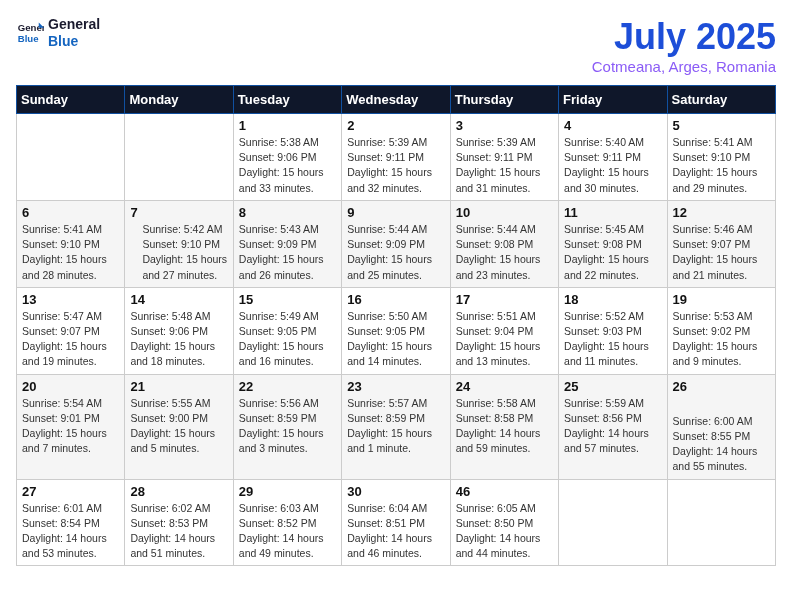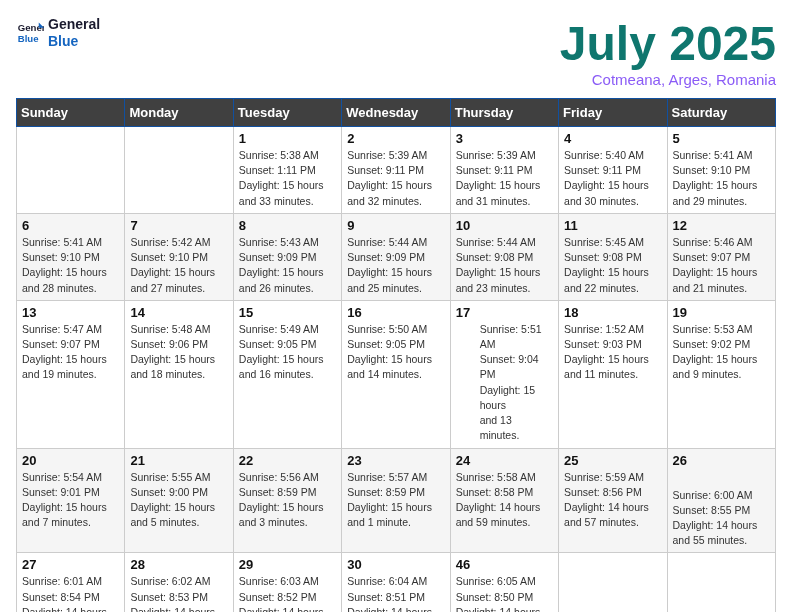--- a/index.html
+++ b/index.html
@@ -22,35 +22,35 @@
       gap: 4px;
     }
     .logo-icon {
       width: 28px;
       height: 28px;
     }
     .title-block {
       text-align: right;
     }
     .month-title {
-      font-size: 48px;
+      font-size: 36px;
       font-weight: bold;
-      color: #0f766e;
+      color: #1d4ed8;
     }
     .subtitle {
       font-size: 15px;
       color: #8b5cf6;
     }
     .calendar {
       width: 100%;
       border-collapse: collapse;
       border: 1px solid #ccc;
     }
     .calendar th {
-      background: #404040;
+      background: #0f172a;
       color: #fff;
       font-size: 13px;
       font-weight: bold;
       padding: 6px 4px;
       text-align: left;
       border: 1px solid #1050a0;
     }
     .calendar td {
       vertical-align: top;
       border: 1px solid #ccc;
@@ -110,21 +110,21 @@
         <th>Saturday</th>
       </tr>
   </thead>
   <tbody id="calendar-body">
   <tr>
         <td class="empty-cell"></td>
         <td class="empty-cell"></td>
         <td>
           <div class="day-number">1</div>
           <div class="day-info" style="white-space: pre-line;">Sunrise: 5:38 AM
-Sunset: 1:11 PM
+Sunset: 9:06 PM
 Daylight: 15 hours
 and 33 minutes.</div>
         </td>
         <td>
           <div class="day-number">2</div>
           <div class="day-info" style="white-space: pre-line;">Sunrise: 5:39 AM
 Sunset: 9:11 PM
 Daylight: 15 hours
 and 32 minutes.</div>
         </td>
@@ -153,21 +153,21 @@
       <tr>
         <td>
           <div class="day-number">6</div>
           <div class="day-info" style="white-space: pre-line;">Sunrise: 5:41 AM
 Sunset: 9:10 PM
 Daylight: 15 hours
 and 28 minutes.</div>
         </td>
         <td>
           <div class="day-number">7</div>
-          <div class="day-info" style="white-space: pre-line;">Sunrise: 5:42 AM
+          <div class="day-info" style="white-space: pre-line; margin-left: 12px;">Sunrise: 5:42 AM
 Sunset: 9:10 PM
 Daylight: 15 hours
 and 27 minutes.</div>
         </td>
         <td>
           <div class="day-number">8</div>
           <div class="day-info" style="white-space: pre-line;">Sunrise: 5:43 AM
 Sunset: 9:09 PM
 Daylight: 15 hours
 and 26 minutes.</div>
@@ -225,28 +225,28 @@
         </td>
         <td>
           <div class="day-number">16</div>
           <div class="day-info" style="white-space: pre-line;">Sunrise: 5:50 AM
 Sunset: 9:05 PM
 Daylight: 15 hours
 and 14 minutes.</div>
         </td>
         <td>
           <div class="day-number">17</div>
-          <div class="day-info" style="white-space: pre-line; margin-left: 24px;">Sunrise: 5:51 AM
+          <div class="day-info" style="white-space: pre-line;">Sunrise: 5:51 AM
 Sunset: 9:04 PM
 Daylight: 15 hours
 and 13 minutes.</div>
         </td>
         <td>
           <div class="day-number">18</div>
-          <div class="day-info" style="white-space: pre-line;">Sunrise: 1:52 AM
+          <div class="day-info" style="white-space: pre-line;">Sunrise: 5:52 AM
 Sunset: 9:03 PM
 Daylight: 15 hours
 and 11 minutes.</div>
         </td>
         <td>
           <div class="day-number">19</div>
           <div class="day-info" style="white-space: pre-line;">Sunrise: 5:53 AM
 Sunset: 9:02 PM
 Daylight: 15 hours
 and 9 minutes.</div>

